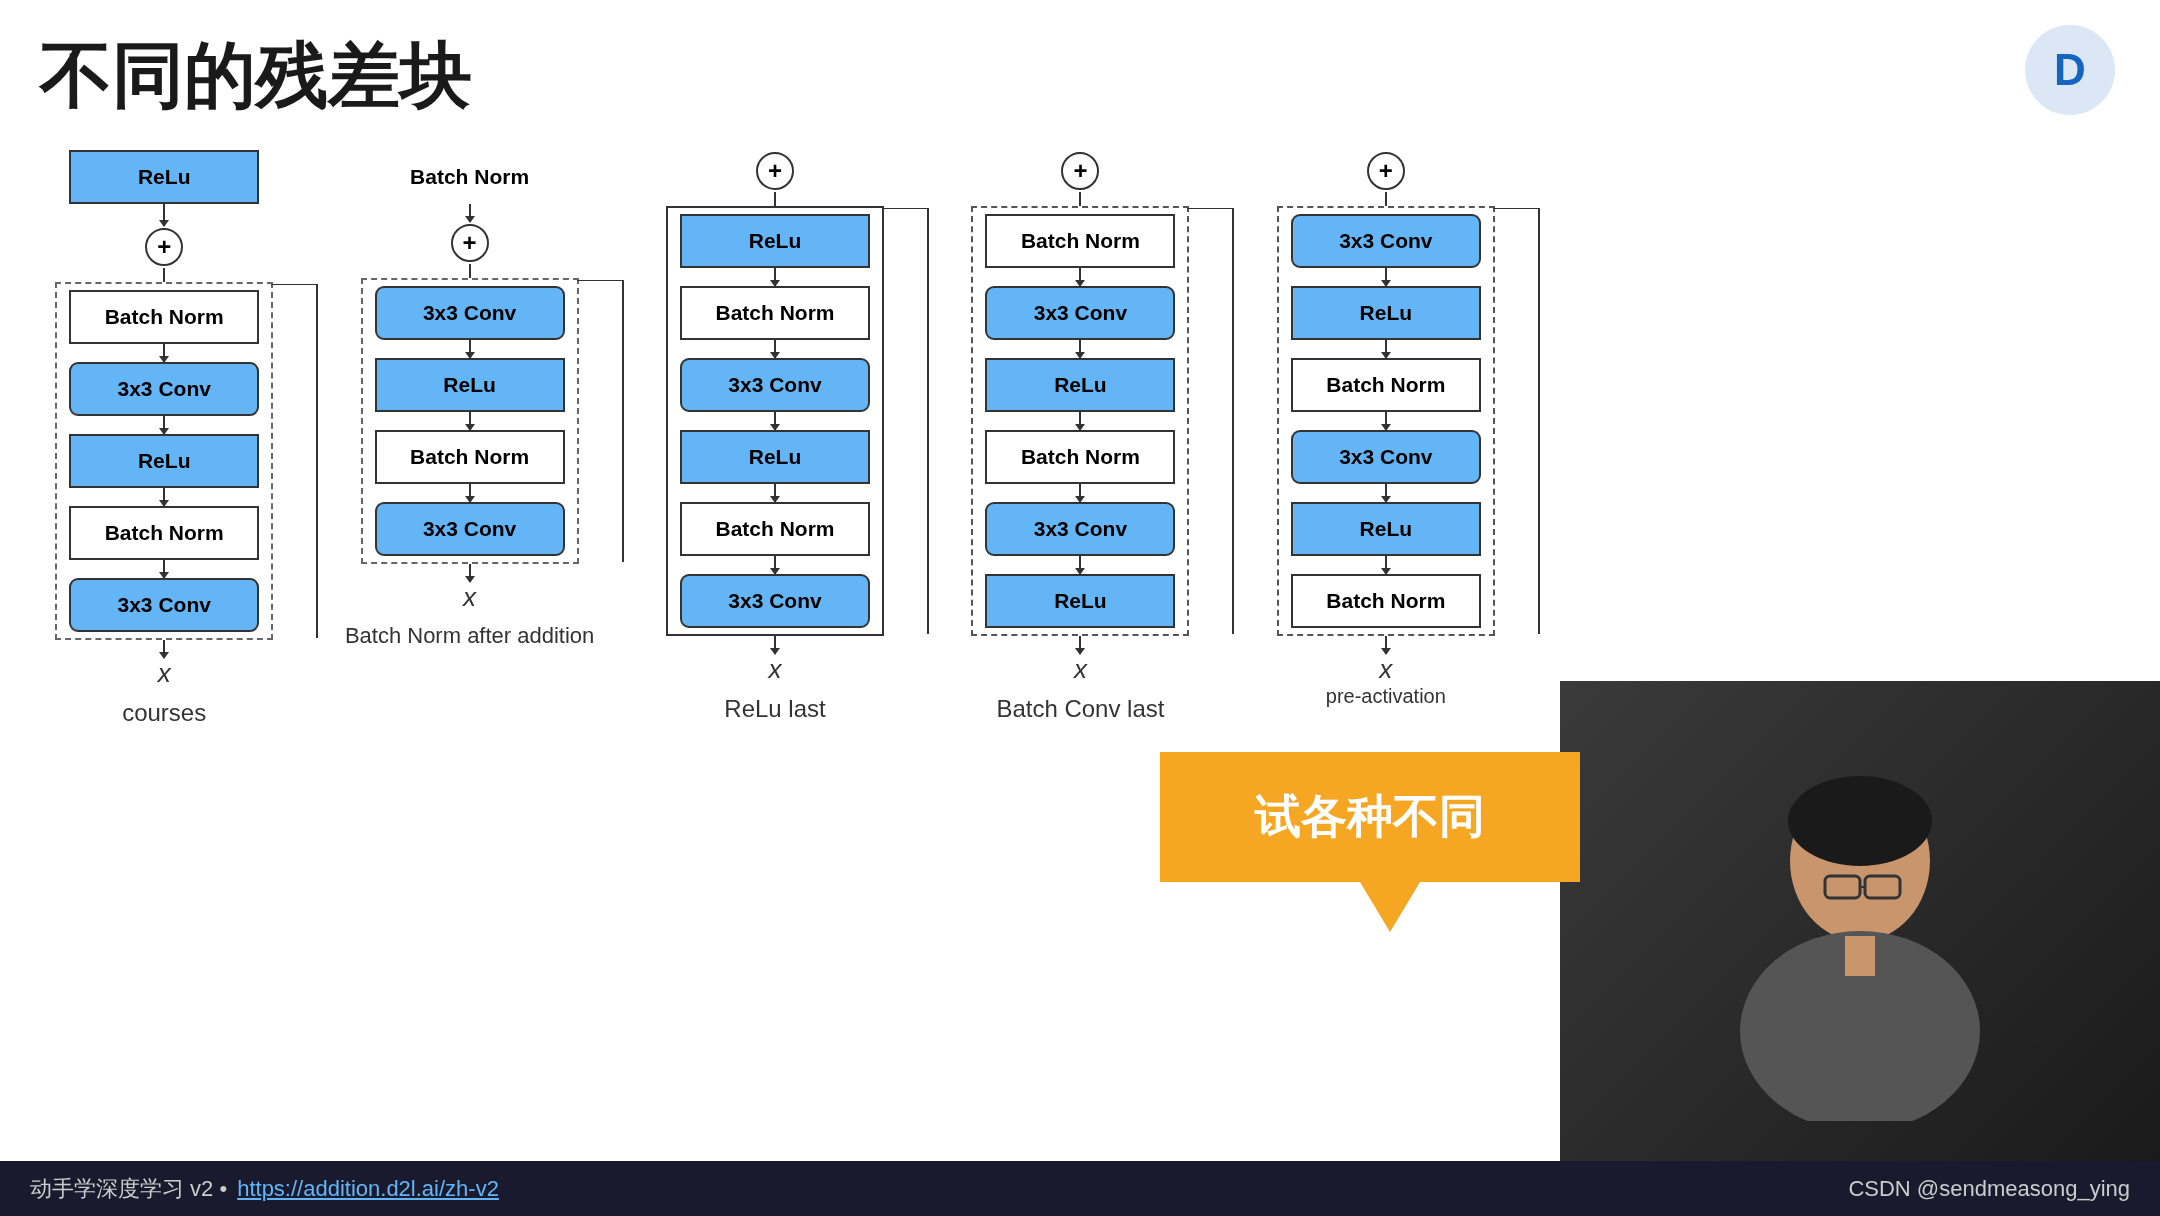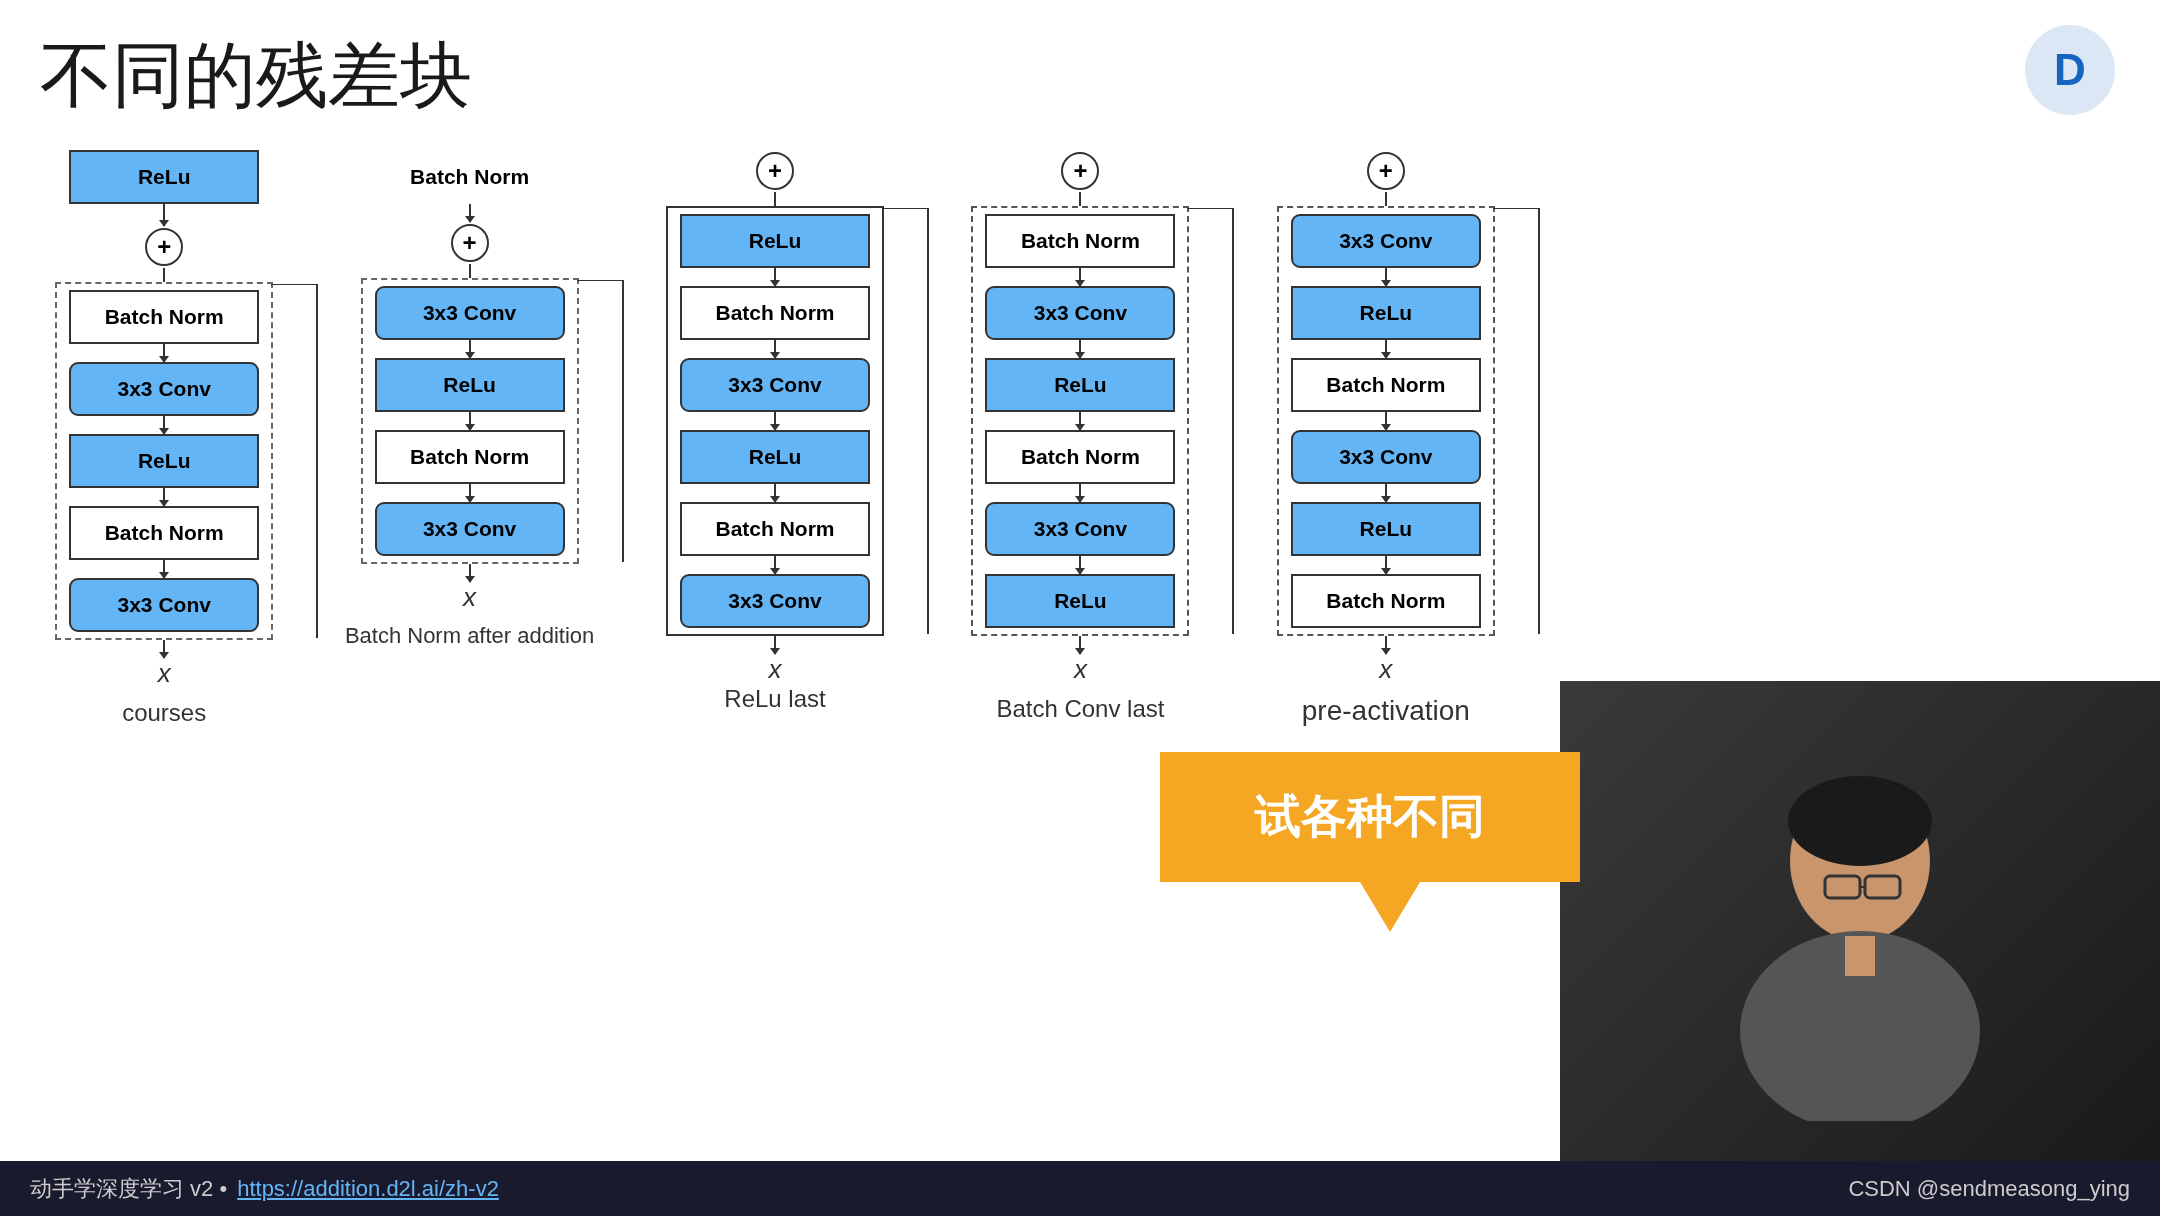--- a/index.html
+++ b/index.html
@@ -10,21 +10,21 @@
       font-family: 'Arial', sans-serif;
       overflow: hidden;
       position: relative;
     }
 
     .page-title {
       position: absolute;
       top: 28px;
       left: 40px;
       font-size: 72px;
-      font-weight: normal;
+      font-weight: bold;
       color: #1a1a1a;
     }
 
     
     .logo-area {
       position: absolute;
       top: 20px;
       right: 30px;
       width: 120px;
       height: 100px;
@@ -250,21 +250,21 @@
         <div class="vline-arrow" style="height:18px;"></div>
         <div class="block-sm conv">3x3 Conv</div>
         <svg style="position:absolute; right:-48px; top:0; width:50px; height:100%;">
           <line x1="2" y1="0" x2="48" y2="0" stroke="#333" stroke-width="2"></line>
           <line x1="48" y1="0" x2="48" y2="100%" stroke="#333" stroke-width="2"></line>
         </svg>
       </div>
       <div class="vline-arrow" style="height:18px;"></div>
       <div style="font-size:26px; font-style:italic; color:#333;">x</div>
     </div>
-    <div style="font-size:24px; color:#333;">ReLu last</div>
+    <div style="margin-top:10px; font-size:24px; color:#333;">ReLu last</div>
   </div>
 
   <div class="full-diag" style="flex:1; min-width:240px;">
     <div style="display:flex; flex-direction:column; align-items:center;">
       <div class="plus-circle">+</div>
       <div class="vline" style="height:14px;"></div>
       <div style="border:2.5px dashed #555; padding:6px 12px; display:flex; flex-direction:column; align-items:center; position:relative;">
         <div class="block-sm bn">Batch Norm</div>
         <div class="vline-arrow" style="height:18px;"></div>
         <div class="block-sm conv">3x3 Conv</div>
@@ -304,21 +304,21 @@
         <div class="vline-arrow" style="height:18px;"></div>
         <div class="block-sm bn">Batch Norm</div>
         <svg style="position:absolute; right:-48px; top:0; width:50px; height:100%;">
           <line x1="2" y1="0" x2="48" y2="0" stroke="#333" stroke-width="2"></line>
           <line x1="48" y1="0" x2="48" y2="100%" stroke="#333" stroke-width="2"></line>
         </svg>
       </div>
       <div class="vline-arrow" style="height:18px;"></div>
       <div style="font-size:26px; font-style:italic; color:#333;">x</div>
     </div>
-    <div style="margin-top:10px; font-size:28px; color:#333; text-align:center;">pre-activation</div>
+    <div style="font-size:20px; color:#333; text-align:center;">pre-activation</div>
   </div>
 
 </div>
 
 <div class="speaker-video">
   <div class="speaker-placeholder">
 
     <svg width="400" height="400" viewBox="0 0 400 400">
 
       <ellipse cx="200" cy="140" rx="70" ry="80" fill="#c8956c"></ellipse>

